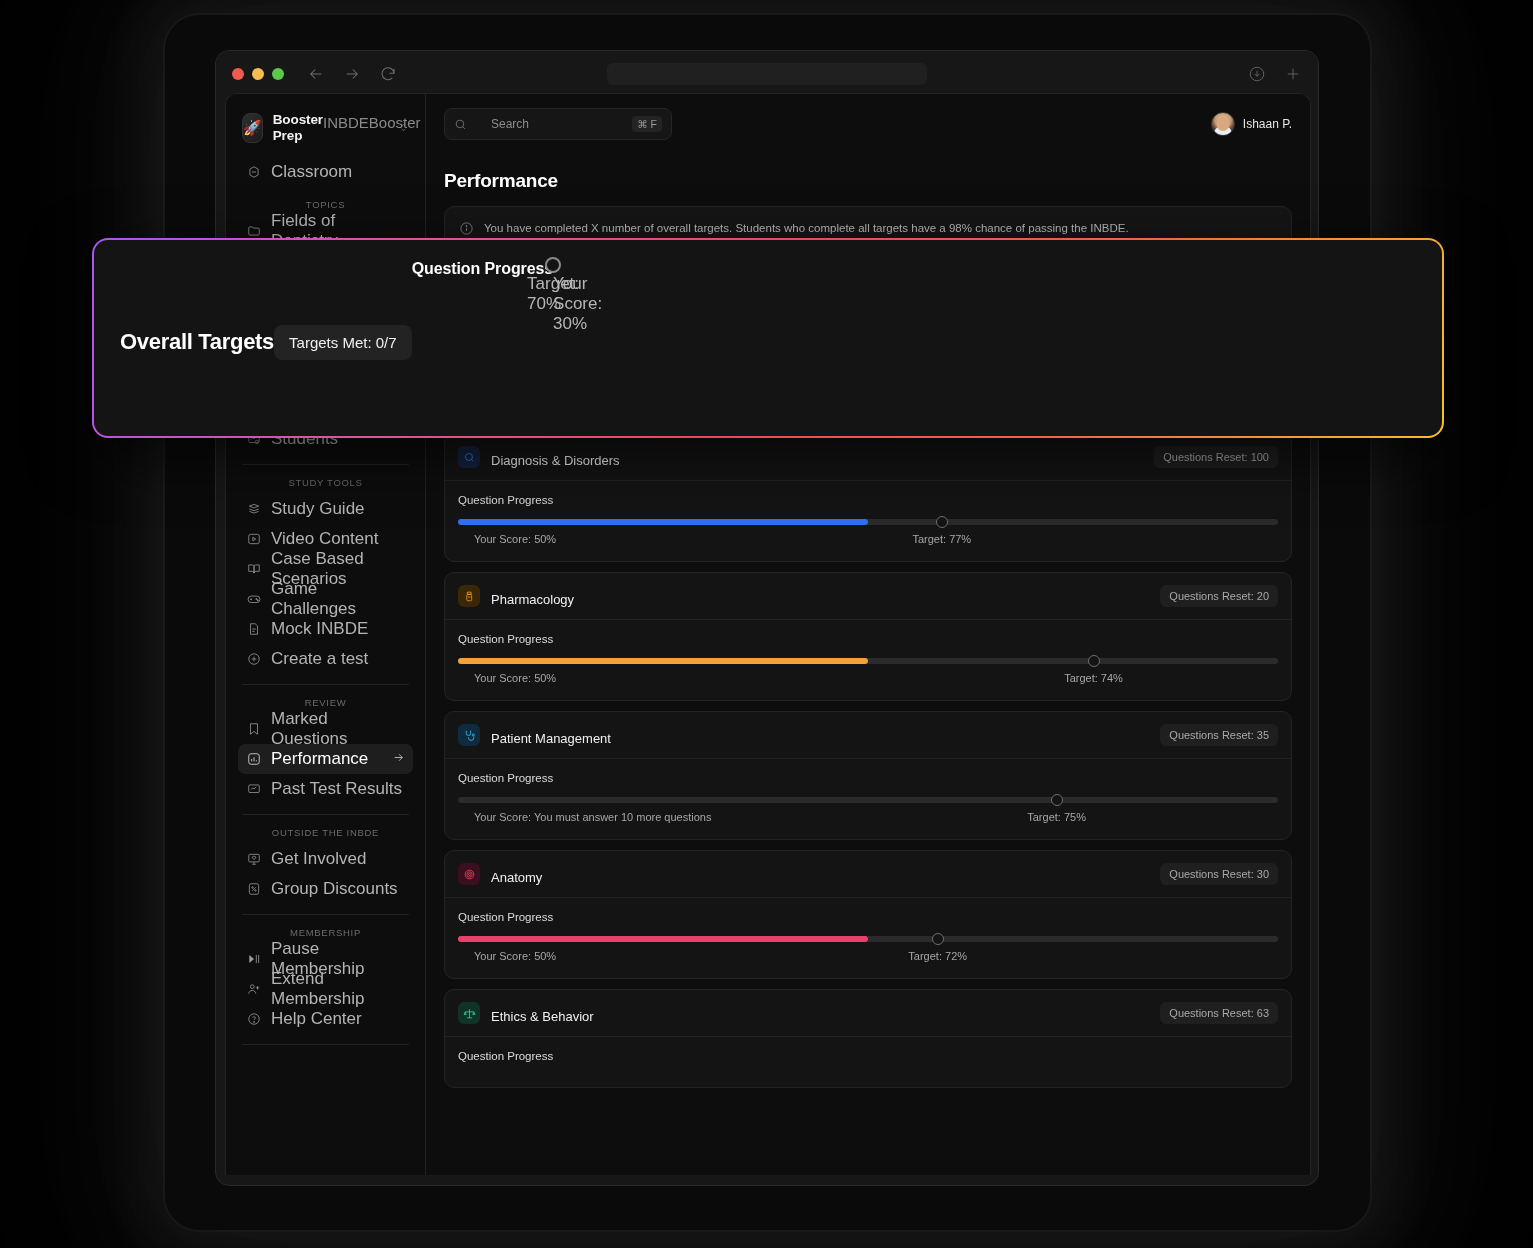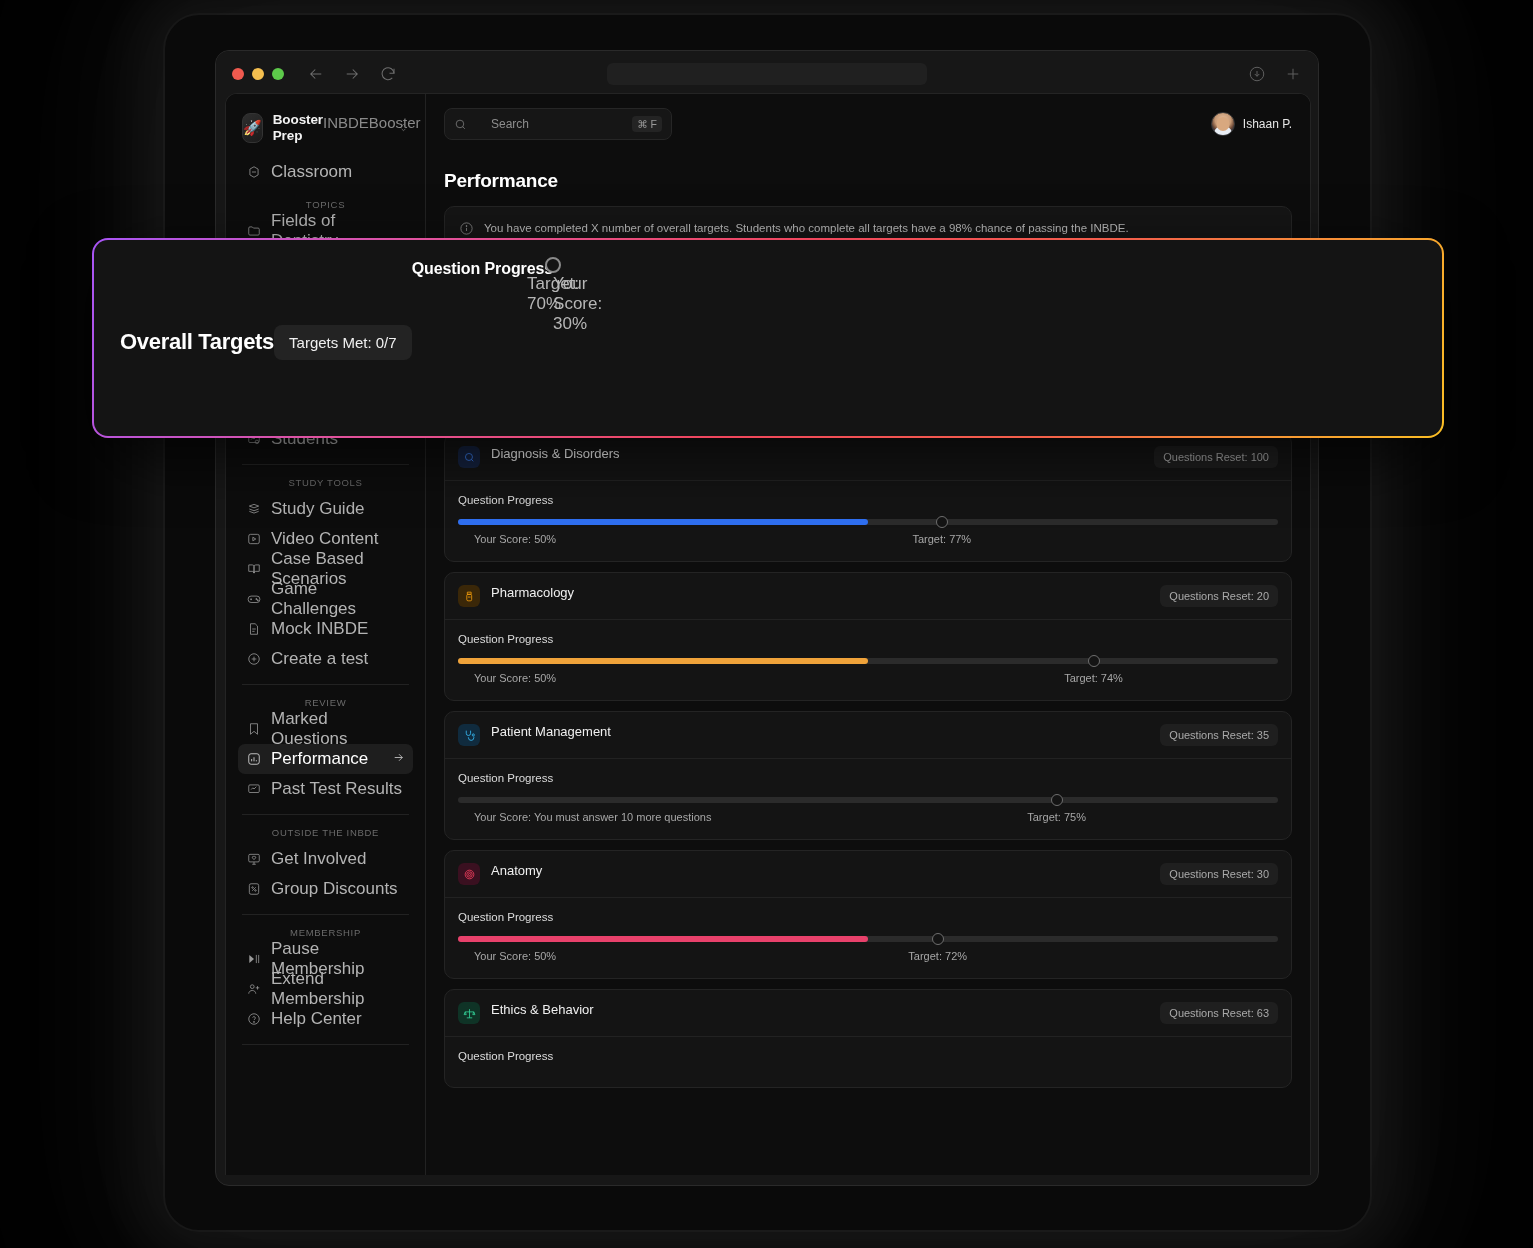--- a/index.html
+++ b/index.html
@@ -207,21 +207,21 @@
   .card {
     background: #141414;
     border: 1px solid #242424;
     border-radius: 10px;
   }
   .card-head {
     display: flex; align-items: center; justify-content: space-between;
     padding: 12px 13px;
     border-bottom: 1px solid #222;
   }
-  .card-head-l { display: flex; align-items: flex-start; gap: 11px; }
+  .card-head-l { display: flex; align-items: flex-end; gap: 11px; }
   .topic-icon {
     width: 22px; height: 22px; border-radius: 6px;
     display: flex; align-items: center; justify-content: center;
   }
   .topic-icon svg { width: 13px; height: 13px; stroke: currentColor; fill: none; stroke-width: 1.5; }
   .topic-name { font-size: 13px; color: #f0f0f0; font-weight: 400; }
   .reset-badge {
     font-size: 11px; color: #a9a9a9;
     background: #1f1f1f; border-radius: 6px;
     padding: 5px 9px;

